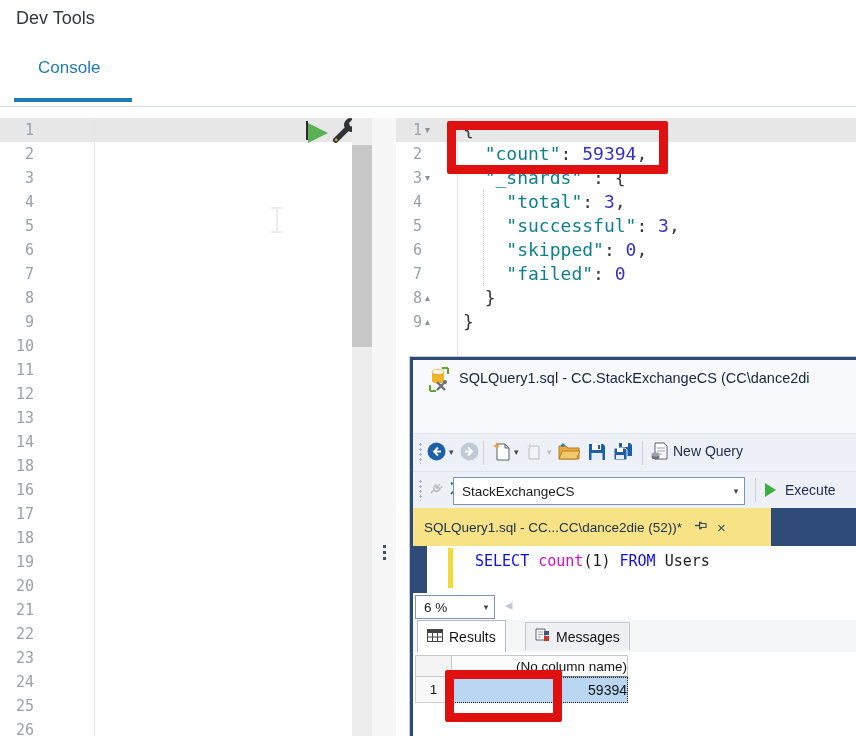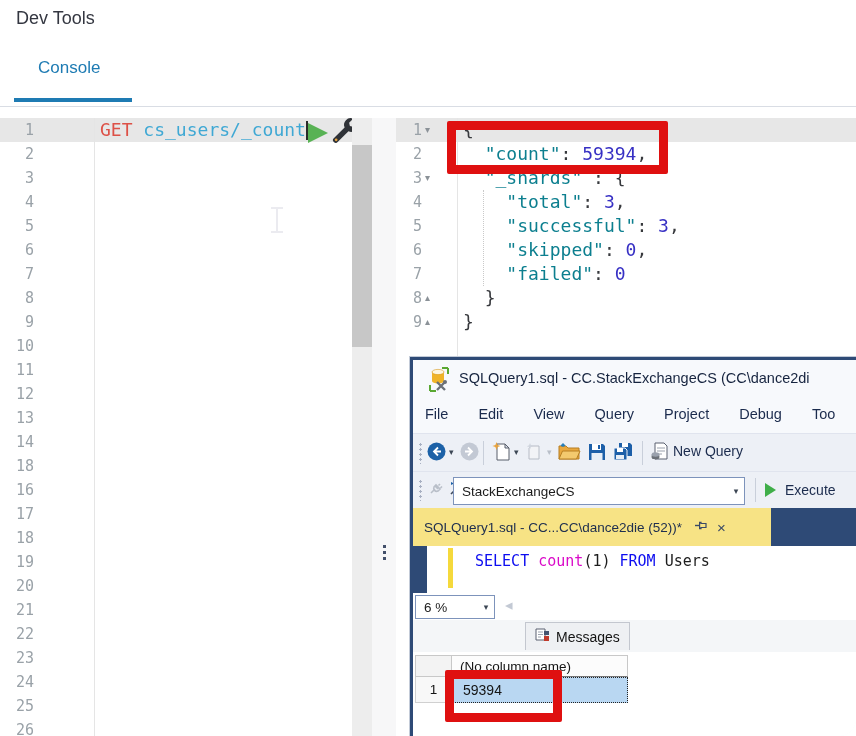--- a/index.html
+++ b/index.html
@@ -73,21 +73,21 @@
   .sql-line{left:62px;top:5px;font-size:15px;line-height:20px;}
   .zoomrow{left:0;top:233px;width:463px;height:27px;background:#fff;}
   .zoom-combo{left:2px;top:2px;width:78px;height:22px;}
   .lscroll{left:92px;top:3px;color:#c3c9d4;font-size:15px;}
   .rtabs{left:0;top:260px;width:463px;height:32px;background:#f4f6f8;}
   .rtab{display:flex;align-items:center;gap:6px;font-size:14px;color:#141414;
         padding:0 9px;cursor:pointer;}
   .rtab.active{left:4px;top:0;height:31px;background:#fff;border:1px solid #b6bac2;border-bottom:none;}
   .rtab.idle{left:112px;top:2px;height:27px;background:#eef0f3;border:1px solid #c3c7cf;border-bottom:none;}
   .gridarea{left:0;top:292px;width:463px;height:98px;background:#fff;}
-  .cell{box-sizing:border-box;font-size:13.5px;color:#141414;}
+  .cell{box-sizing:border-box;font-size:13.5px;color:#141414;text-align:right;}
   .corner{left:2px;top:3px;width:37px;height:22px;background:#f3f3f3;
           border:1px solid #c8c8c8;}
   .colhead{left:39px;top:3px;width:176px;height:22px;background:#fcfcfc;
            border-top:1px solid #c8c8c8;border-right:1px solid #c8c8c8;border-bottom:1px solid #777;
            padding-left:8px;line-height:21px;}
   .rownum{left:2px;top:25px;width:37px;height:26px;background:#f8f8f8;
           border:1px solid #d0d0d0;border-top:none;text-align:center;line-height:25px;}
   .datacell{left:39px;top:25px;width:176px;height:26px;background:#b9d7f2;
             border:1px dotted #222;padding-left:10px;line-height:24px;font-size:14px;cursor:cell;}
 </style>
@@ -124,23 +124,20 @@
       <div class="ln">19</div>
       <div class="ln">20</div>
       <div class="ln">21</div>
       <div class="ln">22</div>
       <div class="ln">23</div>
       <div class="ln">24</div>
       <div class="ln">25</div>
       <div class="ln">26</div>
     </div>
   <div class="abs gutter-border" style="left:94px;"></div>
-  <div class="abs" style="left:100px;top:118px;">
-    <div class="code-line"><span class="tok-method">GET </span><span class="tok-url">cs_users/_count</span></div>
-  </div>
   <div class="abs caret"></div>
   <div class="abs play-tri"></div>
   <div class="abs wrench">
     <svg width="30" height="30" viewBox="0 0 24 24">
       <path d="M21.6 5.3 l-3.2 3.2 -2.5-.6 -.6-2.5 3.2-3.2 a5.2 5.2 0 0 0 -6.8 6.9 L3.2 17.5 a2.2 2.2 0 1 0 3.1 3.1 L14.8 12.2 a5.2 5.2 0 0 0 6.8-6.9 z" fill="#2f3237"></path>
       <circle cx="4.9" cy="19" r="1.1" fill="#e8a33d"></circle>
     </svg>
   </div>
   <div class="abs ibeam">
     <div style="position:absolute;left:0;top:0;width:12px;height:2px;"></div>
@@ -220,29 +217,20 @@
         <path d="M15 2 h6 M21 2 v6" stroke="#5aa832" stroke-width="2" fill="none"></path>
         <path d="M3 19 v6 M3 25 h6" stroke="#5aa832" stroke-width="2" fill="none"></path>
         <path d="M5 6 v9 a6 2.6 0 0 0 12 0 v-9 z" fill="#f0b429"></path>
         <ellipse cx="11" cy="6" rx="6" ry="2.6" fill="#fdf6e0" stroke="#d99b1e" stroke-width="0.6"></ellipse>
         <path d="M10 16 l8 8 M18 16 l-8 8" stroke="#6b7077" stroke-width="2.4"></path>
         <circle cx="18" cy="16" r="2" fill="#6b7077"></circle>
       </svg>
     </div>
     <div class="abs ssms-title">SQLQuery1.sql - CC.StackExchangeCS (CC\dance2di</div>
 
-    <div class="abs ssms-menu">
-        <div>File</div>
-        <div>Edit</div>
-        <div>View</div>
-        <div>Query</div>
-        <div>Project</div>
-        <div>Debug</div>
-        <div>Too</div>
-      </div>
 
     <div class="abs tbar tbar1">
       <div class="abs grip" style="left:5px;top:8px;"></div>
       <div class="abs" style="left:14px;top:8px;">
         <svg width="19" height="19">
             <circle cx="9.5" cy="9.5" r="9" fill="#1c61a7"></circle>
             <path d="M11 5.5 L7 9.5 L11 13.5 M7.4 9.5 H14" stroke="#fff" stroke-width="1.8" fill="none"></path>
           </svg>
       </div>
       <div class="abs ddcaret" style="left:36px;top:13px;">▾</div>
@@ -350,20 +338,32 @@
 
     <div class="abs zoomrow">
       <div class="abs combo zoom-combo">
         <span class="txt">6 %</span>
         <span class="ar">▾</span>
       </div>
       <div class="abs lscroll">◂</div>
     </div>
 
     <div class="abs rtabs">
+      <div class="abs rtab active">
+        <span>
+          <svg width="16" height="13">
+              <rect x="0.5" y="0.5" width="15" height="12" fill="#fff" stroke="#444"></rect>
+              <rect x="0.5" y="0.5" width="15" height="3.5" fill="#444"></rect>
+              <line x1="5.5" y1="4" x2="5.5" y2="12.5" stroke="#444"></line>
+              <line x1="10.5" y1="4" x2="10.5" y2="12.5" stroke="#444"></line>
+              <line x1="0.5" y1="8" x2="15.5" y2="8" stroke="#444"></line>
+            </svg>
+        </span>
+        <span>Results</span>
+      </div>
       <div class="abs rtab idle">
         <span>
           <svg width="15" height="14">
               <path d="M1 1 h9 v11 h-9 z" fill="#fff" stroke="#5a6170"></path>
               <path d="M3 4 h5 M3 6.5 h5 M3 9 h3" stroke="#9aa1ad"></path>
               <rect x="9" y="8" width="5" height="5" fill="#c0392b"></rect>
               <rect x="9" y="3" width="5" height="4" fill="#44536f"></rect>
             </svg>
         </span>
         <span>Messages</span>

